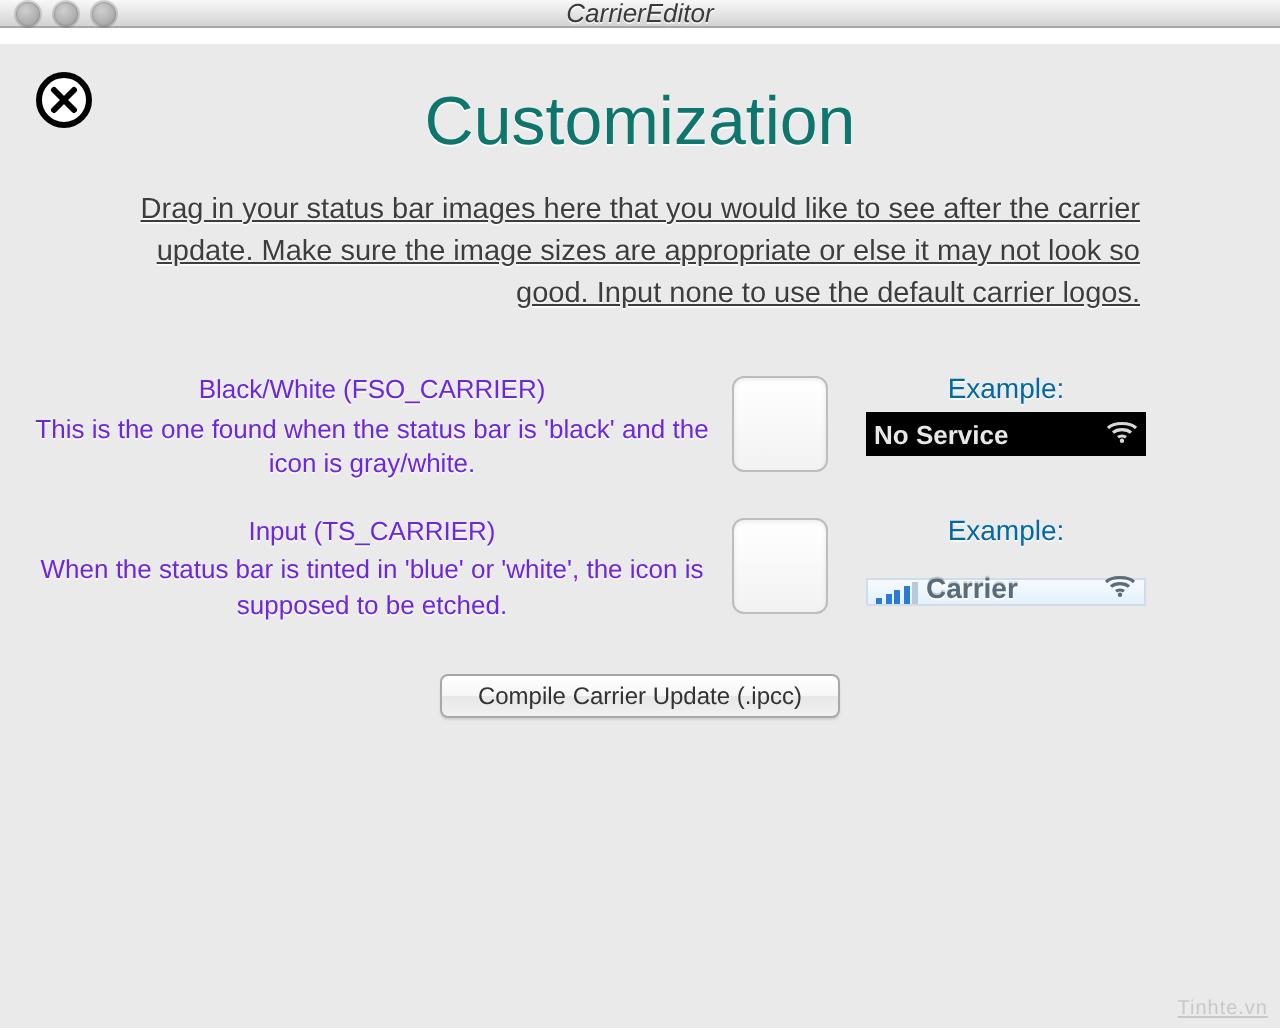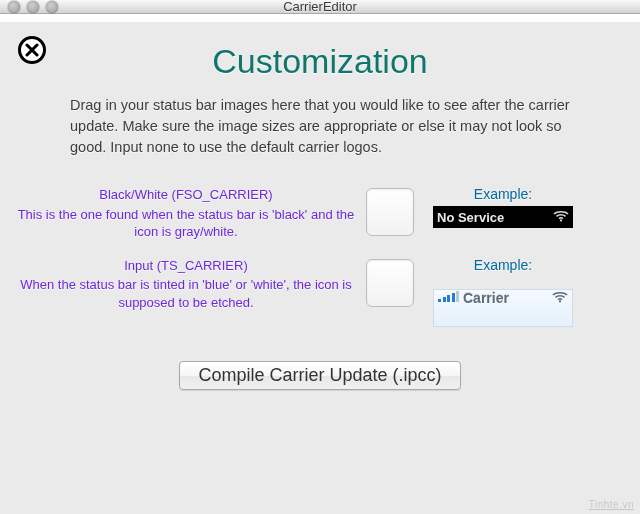--- a/index.html
+++ b/index.html
@@ -12,20 +12,21 @@
     overflow: hidden;
     position: relative;
   }
   .titlebar {
     height: 14px;
     background: linear-gradient(to bottom, #f8f8f8 0%, #e6e6e6 50%, #d2d2d2 100%);
     border-bottom: 1px solid #a8a8a8;
     display: flex;
     align-items: center;
     position: relative;
+    font-style: italic;
   }
   .traffic-lights {
     display: flex;
     gap: 7px;
     padding-left: 8px;
   }
   .traffic-light {
     width: 12px; height: 12px;
     border-radius: 50%;
     background: radial-gradient(circle at 40% 35%, #cfcfcf, #9a9a9a);
@@ -63,25 +64,26 @@
     text-align: center;
     font-weight: 400;
     font-size: 34px;
     color: #0f766e;
     margin: 20px 0 14px;
     text-shadow: 0 1px 0 #fff;
   }
   .desc {
     max-width: 500px;
     margin: 0 auto 28px;
-    text-align: left;
+    text-align: right;
     font-size: 14.5px;
     line-height: 1.45;
     color: #3d3d3d;
     text-shadow: 0 1px 0 rgba(255,255,255,0.7);
+    text-decoration: underline;
   }
   .row {
     display: flex;
     align-items: flex-start;
     padding: 0 12px 0 16px;
     margin-bottom: 16px;
   }
   .row-text {
     width: 340px;
     text-align: center;
@@ -118,25 +120,25 @@
     align-items: center;
     justify-content: flex-start;
     padding: 0 4px;
     font-size: 13px;
     font-weight: 600;
     gap: 8px;
     margin: 0 auto;
   }
   .example-black .wifi { margin-left: auto; }
   .example-blue {
-    width: 140px; height: 38px;
+    width: 140px; height: 14px;
     background: linear-gradient(to bottom, #f5faff, #e4f0fb);
     border: 1px solid #d0dce8;
     display: flex;
-    align-items: flex-start;
+    align-items: flex-end;
     padding: 0 4px;
     gap: 4px;
     font-size: 14px;
     font-weight: 700;
     color: #5a6b7a;
     margin: 16px auto;
   }
   .signal-bars { display: flex; align-items: flex-end; gap: 1.5px; height: 12px; }
   .signal-bars span { width: 3px; background: #2a7bd6; display: block; }
   .signal-bars span:nth-child(1){height:3px;}
@@ -145,21 +147,21 @@
   .signal-bars span:nth-child(4){height:9px;}
   .signal-bars span:nth-child(5){height:11px; background:#b8cad9;}
   .example-blue .carrier-text {
     text-shadow: 0 1px 0 #fff, 0 -1px 0 rgba(0,0,0,0.15);
   }
   .example-blue .wifi-blue { margin-left: auto; }
   .compile-btn {
     display: block;
     margin: 18px auto 0;
     padding: 3px 18px;
-    font-size: 18px;
+    font-size: 12px;
     font-family: inherit;
     color: #333;
     background: linear-gradient(to bottom, #ffffff 0%, #f6f6f6 50%, #e7e7e7 51%, #f1f1f1 100%);
     border: 1px solid #a8a8a8;
     border-radius: 4px;
     box-shadow: 0 1px 0 rgba(255,255,255,0.8) inset, 0 1px 1px rgba(0,0,0,0.1);
     cursor: pointer;
   }
   .watermark {
     position: absolute;

